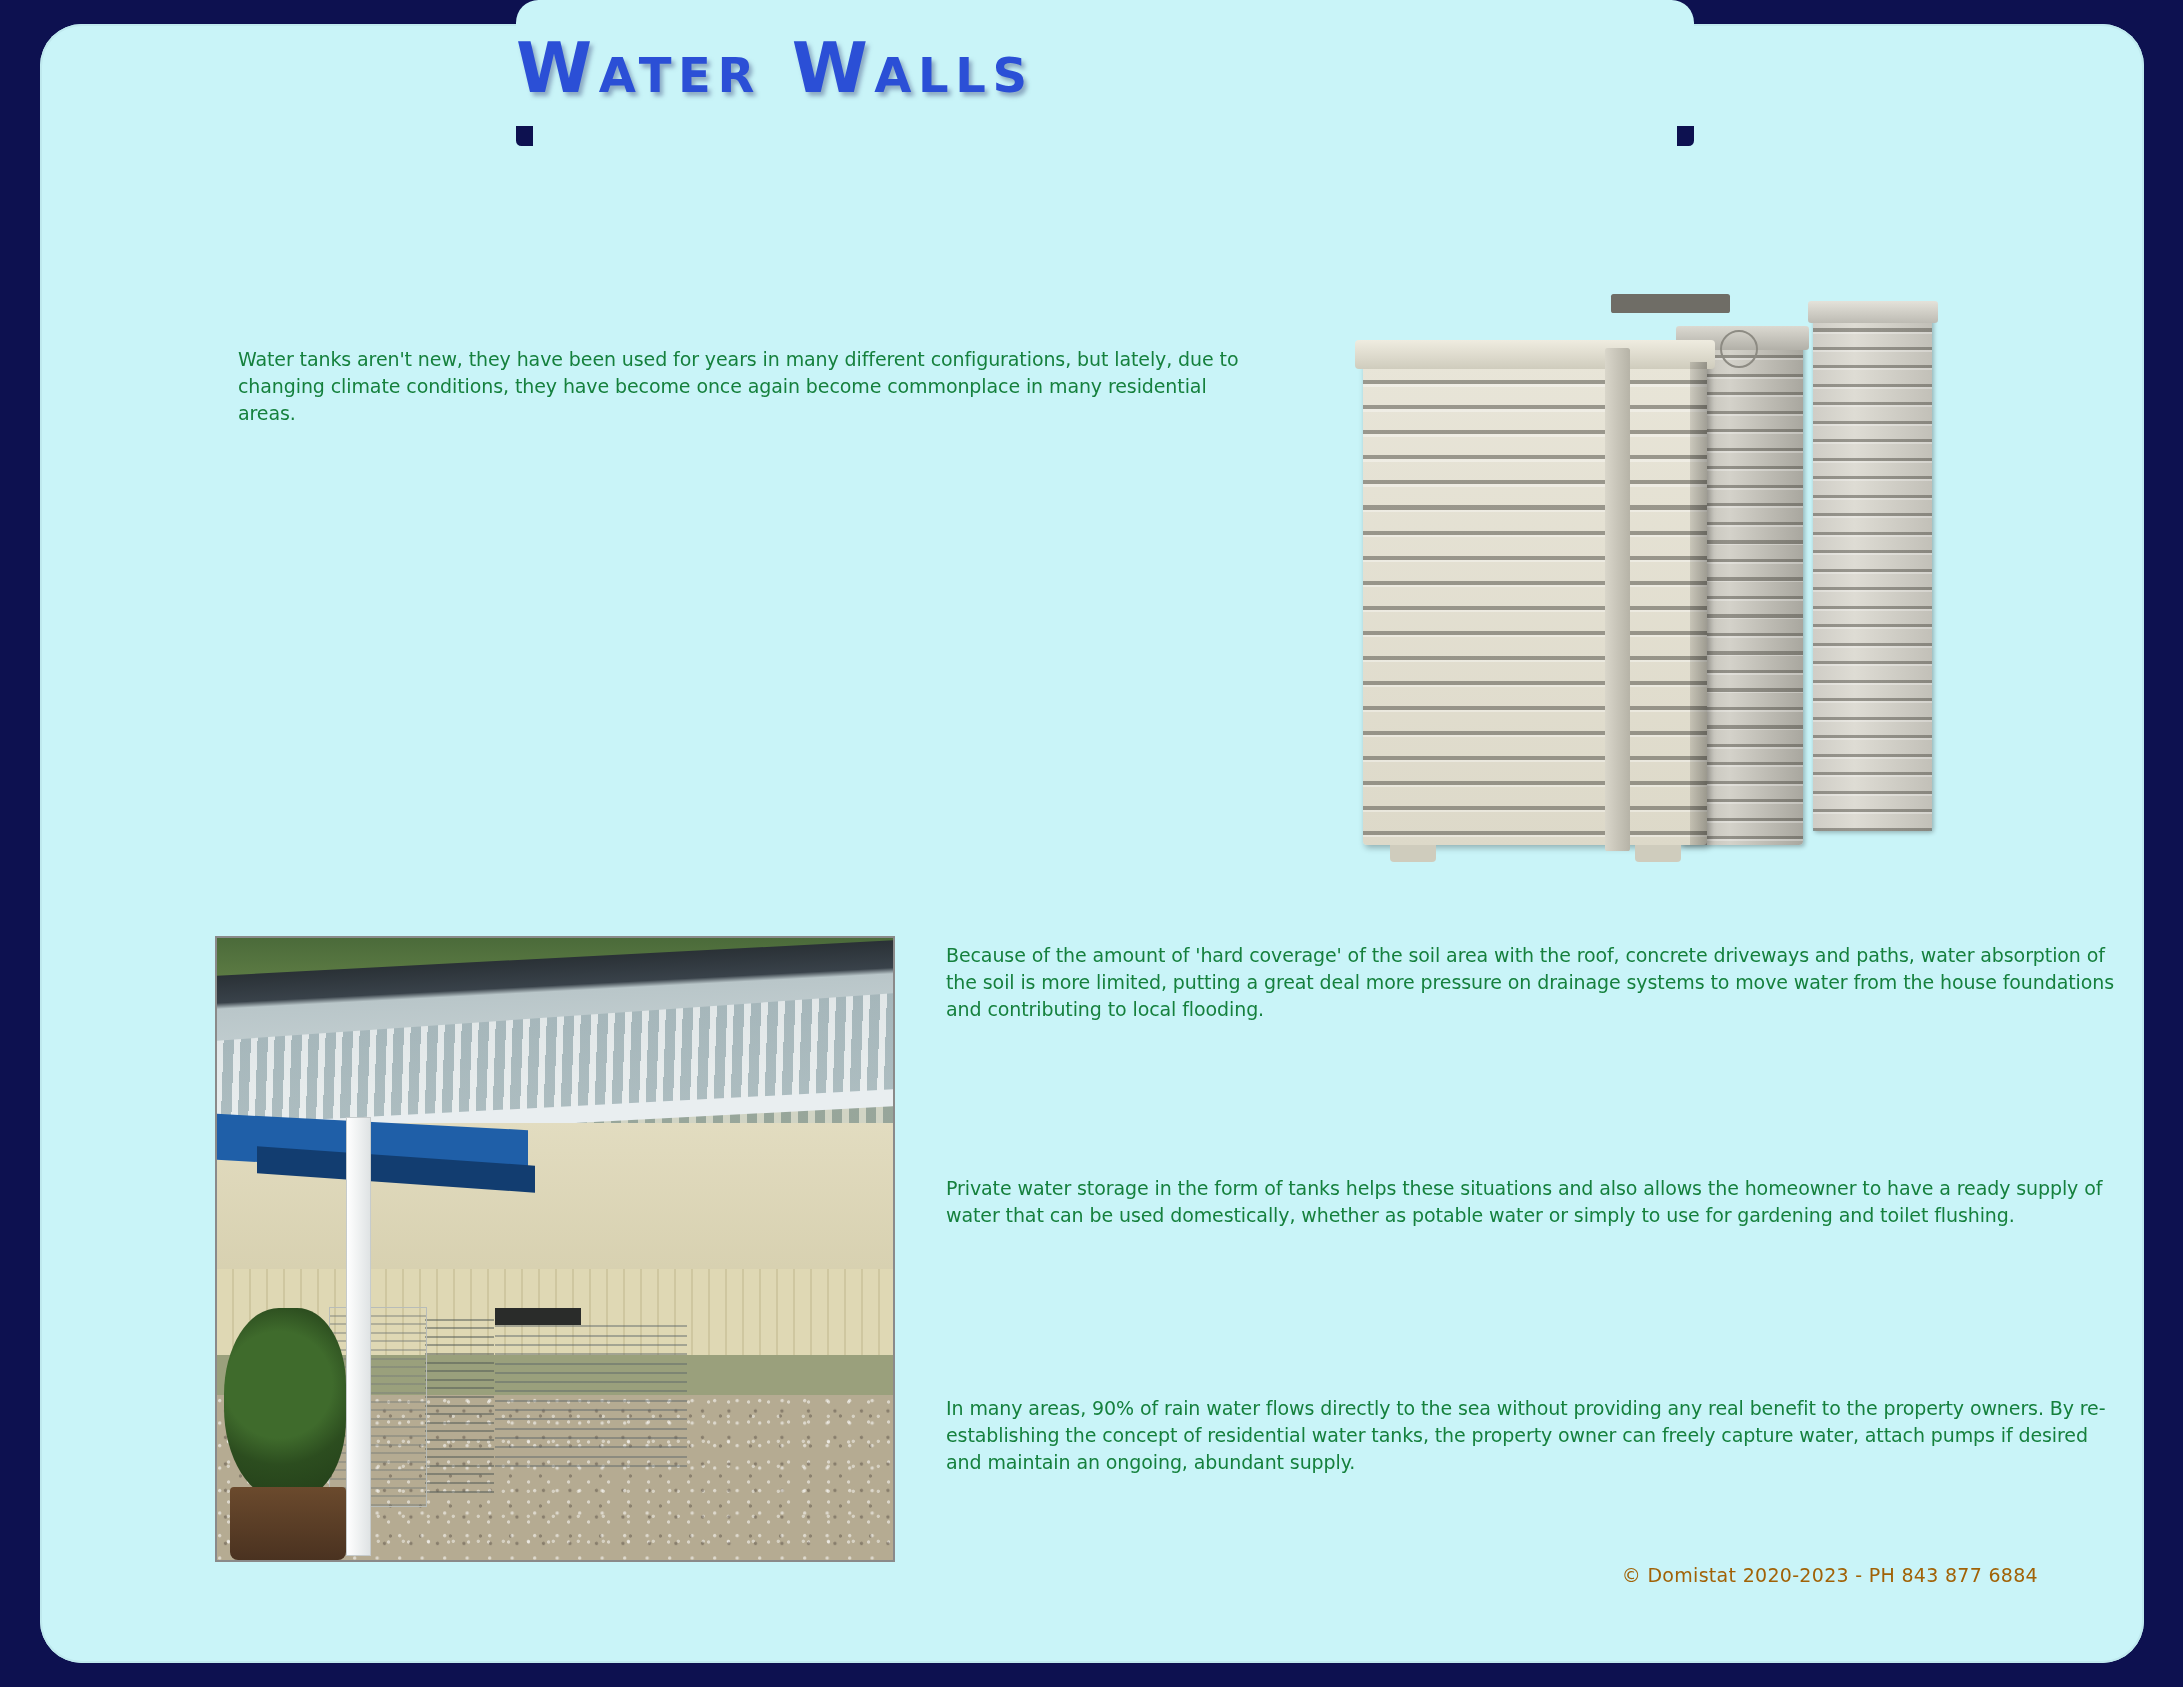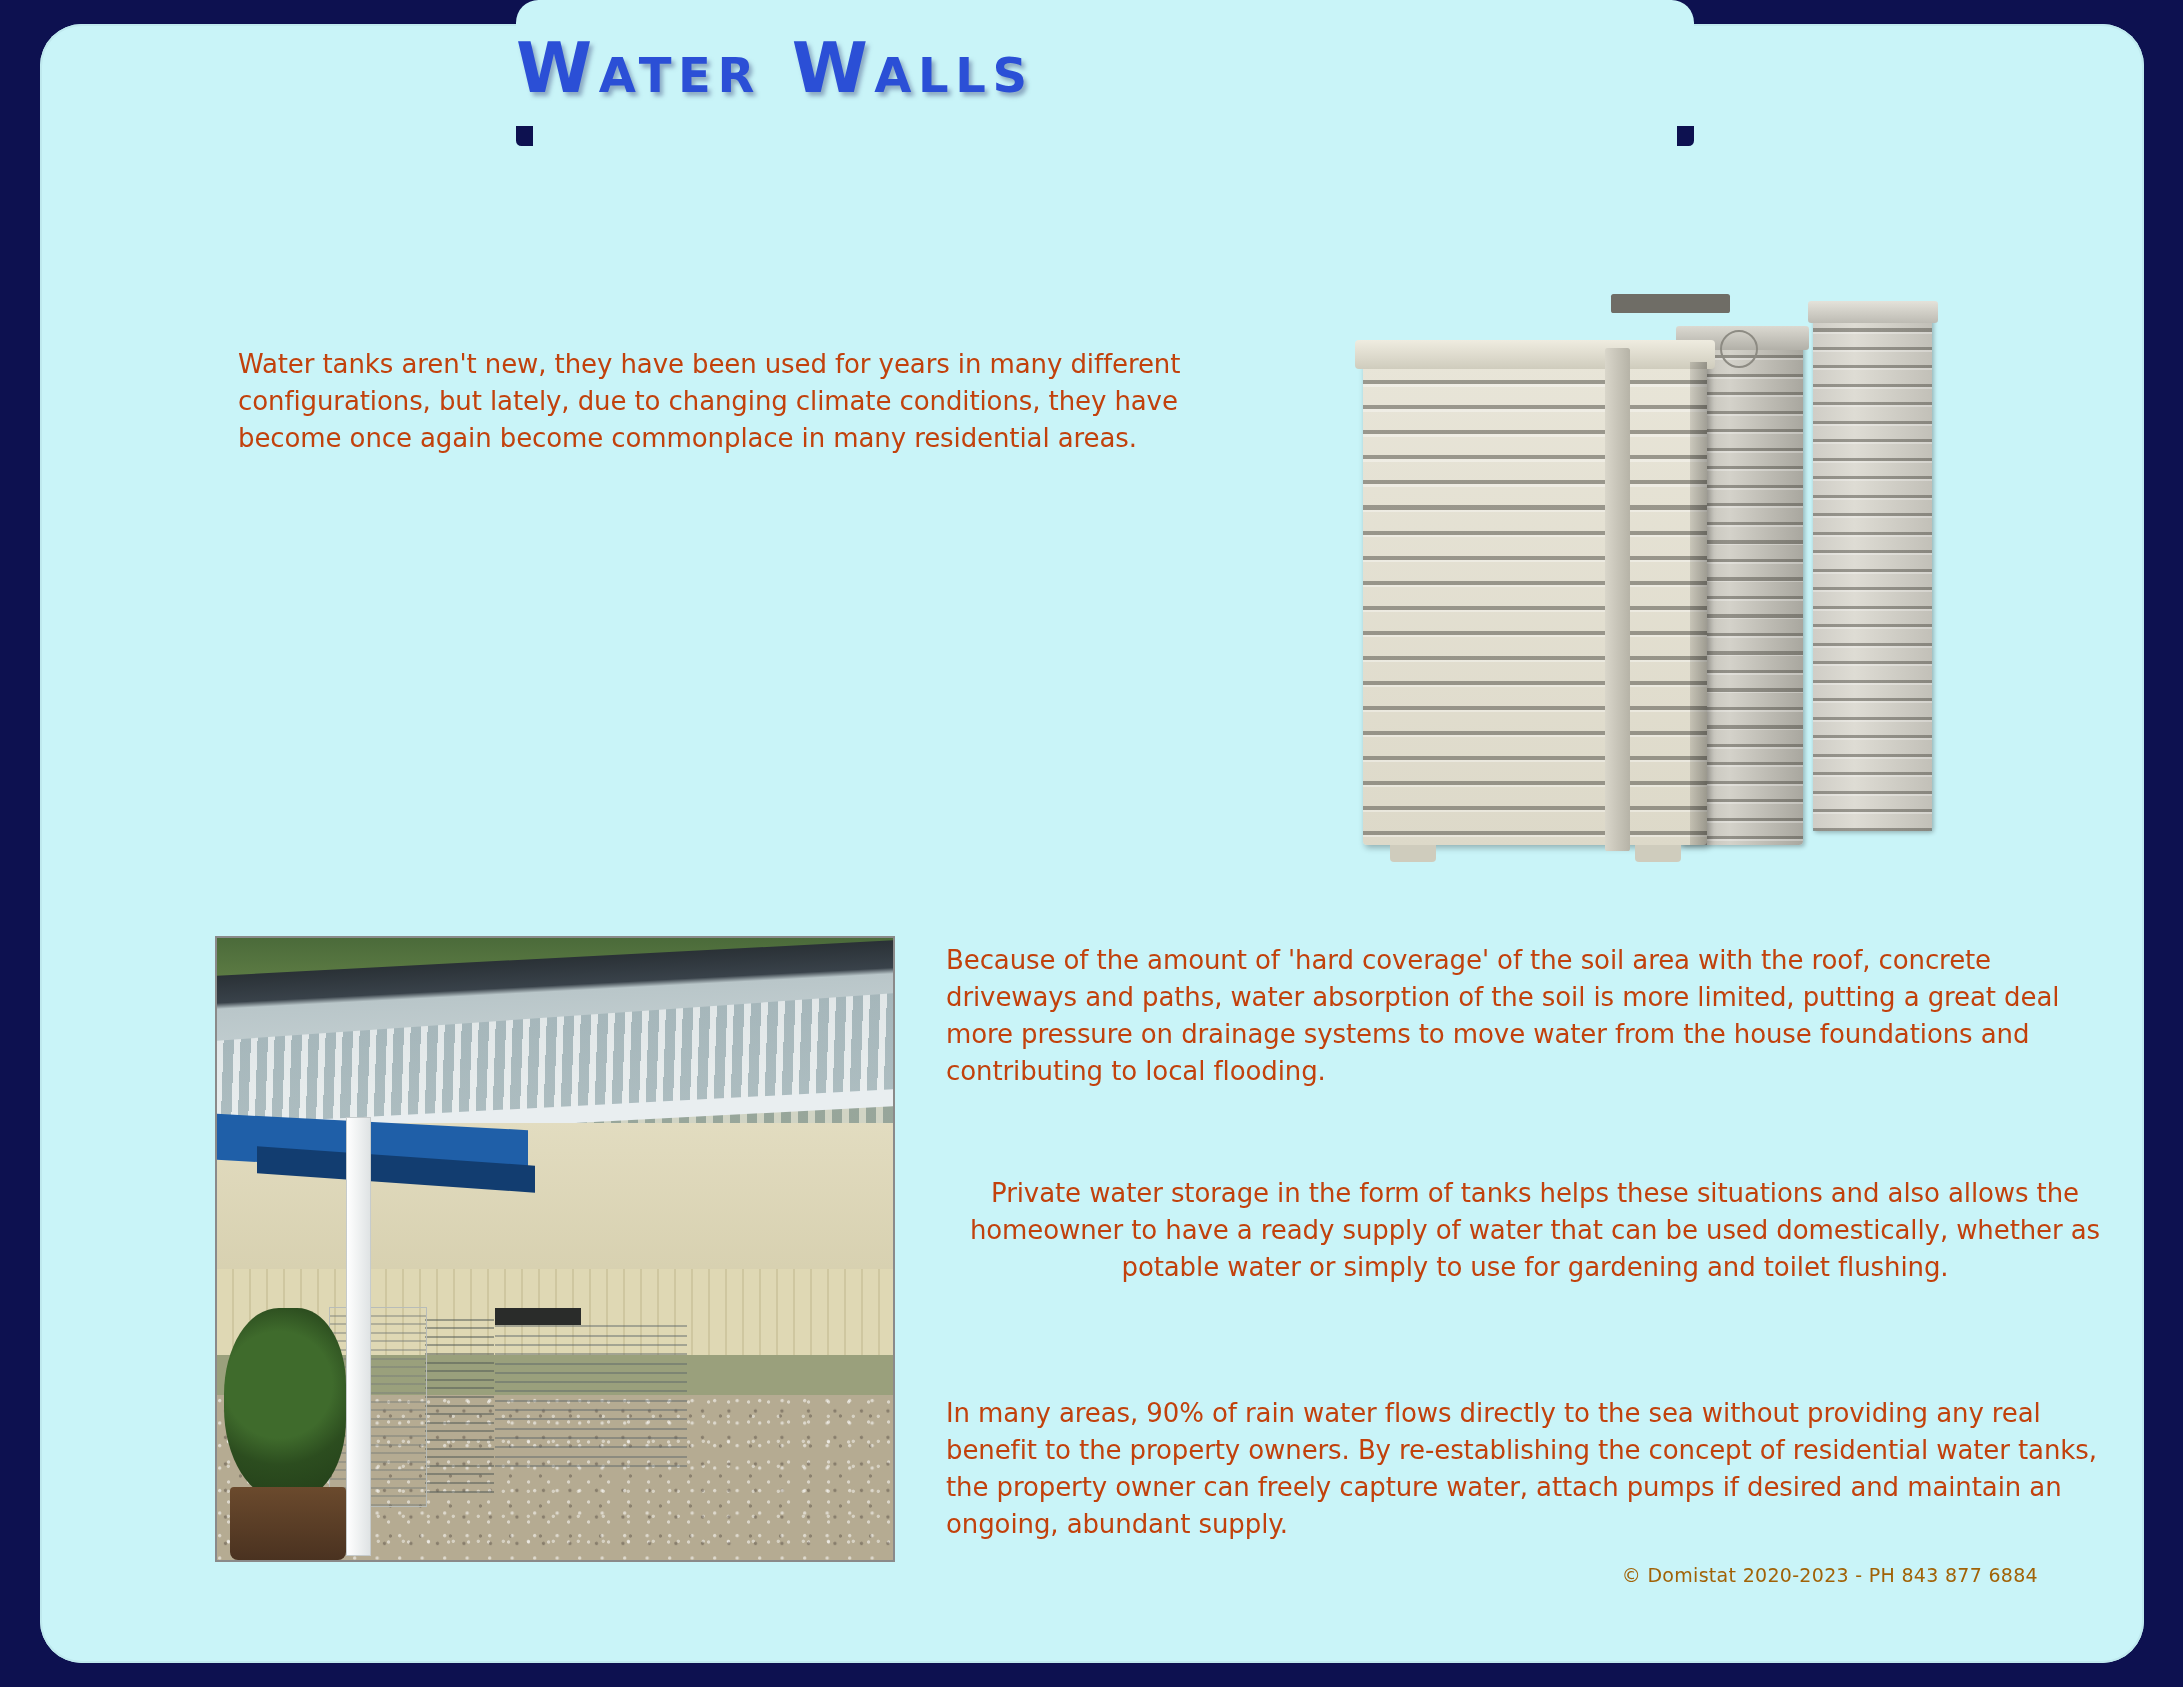--- a/index.html
+++ b/index.html
@@ -58,35 +58,35 @@
     letter-spacing: 6.6px;
     color: #2b4fd6;
     text-shadow: 3.3px 4px 4.6px rgba(90,110,150,0.55);
     font-variant: small-caps;
   }
 
   
   .para {
     position: absolute;
     font-family: "DejaVu Sans", sans-serif;
-    font-size: 26px;
+    font-size: 19px;
     line-height: 1.42;
-    color: #c2410c;
+    color: #15803d;
     letter-spacing: -0.1px;
   }
 
   .col-left { left: 198px; width: 1006px; }
   .col-right { left: 906px; width: 1178px; }
 
   #p1 { top: 322px; }
   #p2 { top: 526px; }
   #p3 { top: 690px; }
 
   #p4 { top: 918px; }
-  #p5 { top: 1151px; text-align: center; }
+  #p5 { top: 1151px; }
   #p6 { top: 1371px; }
 
   
   .tank-art {
     position: absolute;
     left: 1310px;
     top: 278px;
     width: 681px;
     height: 556px;
   }

